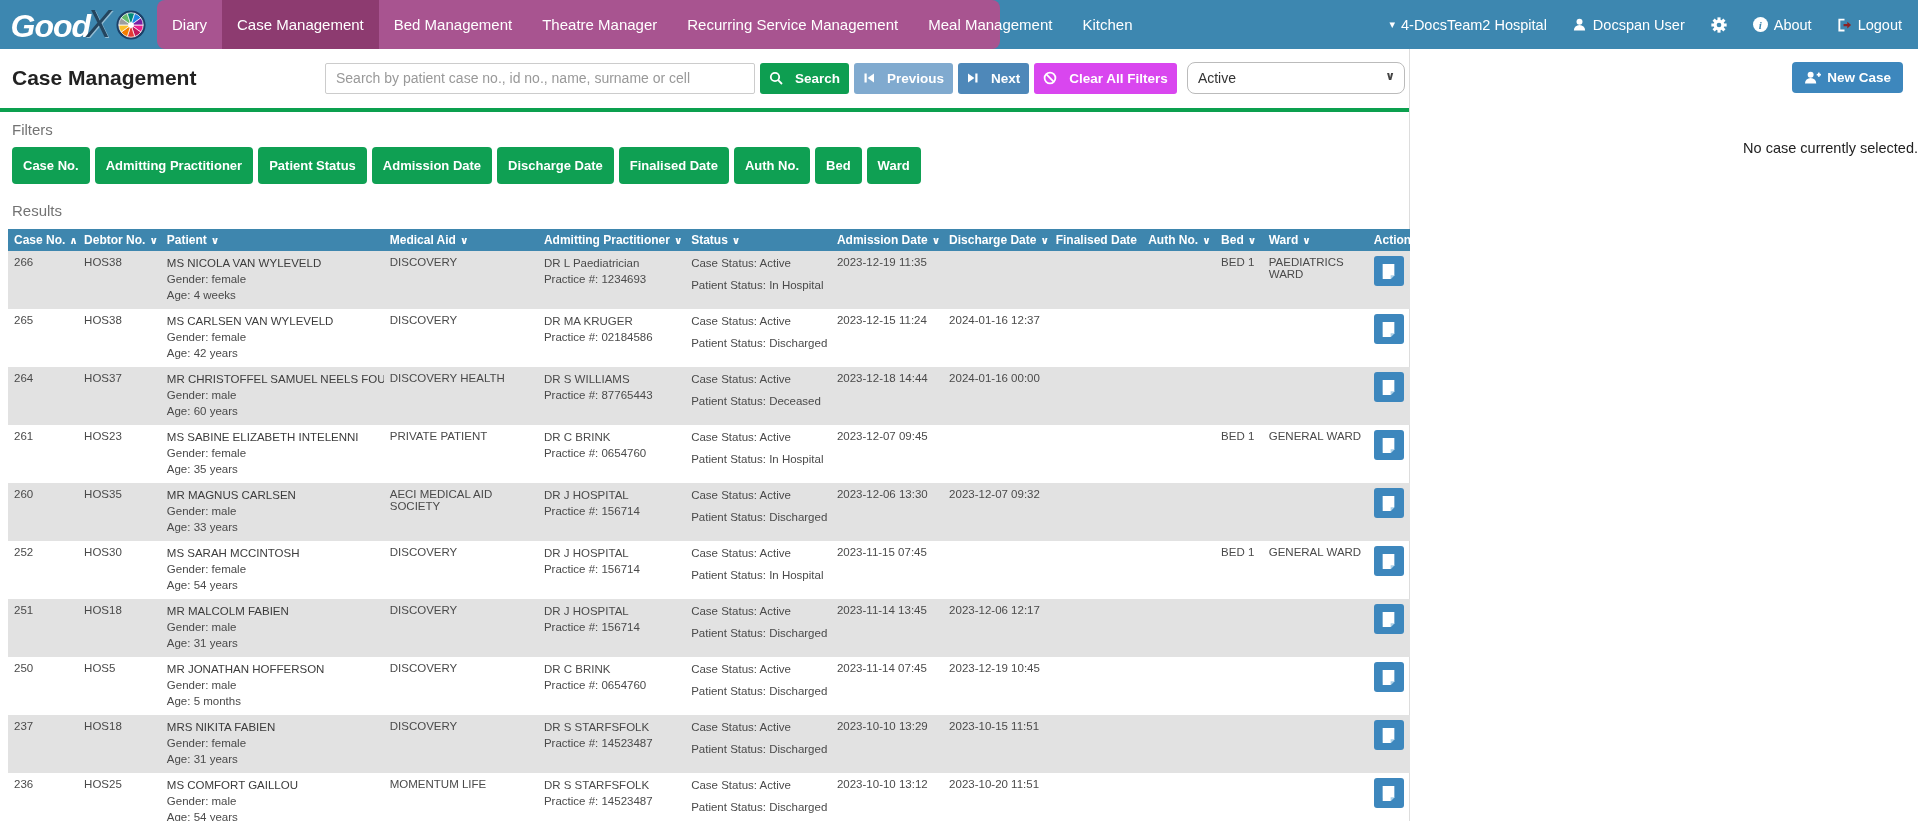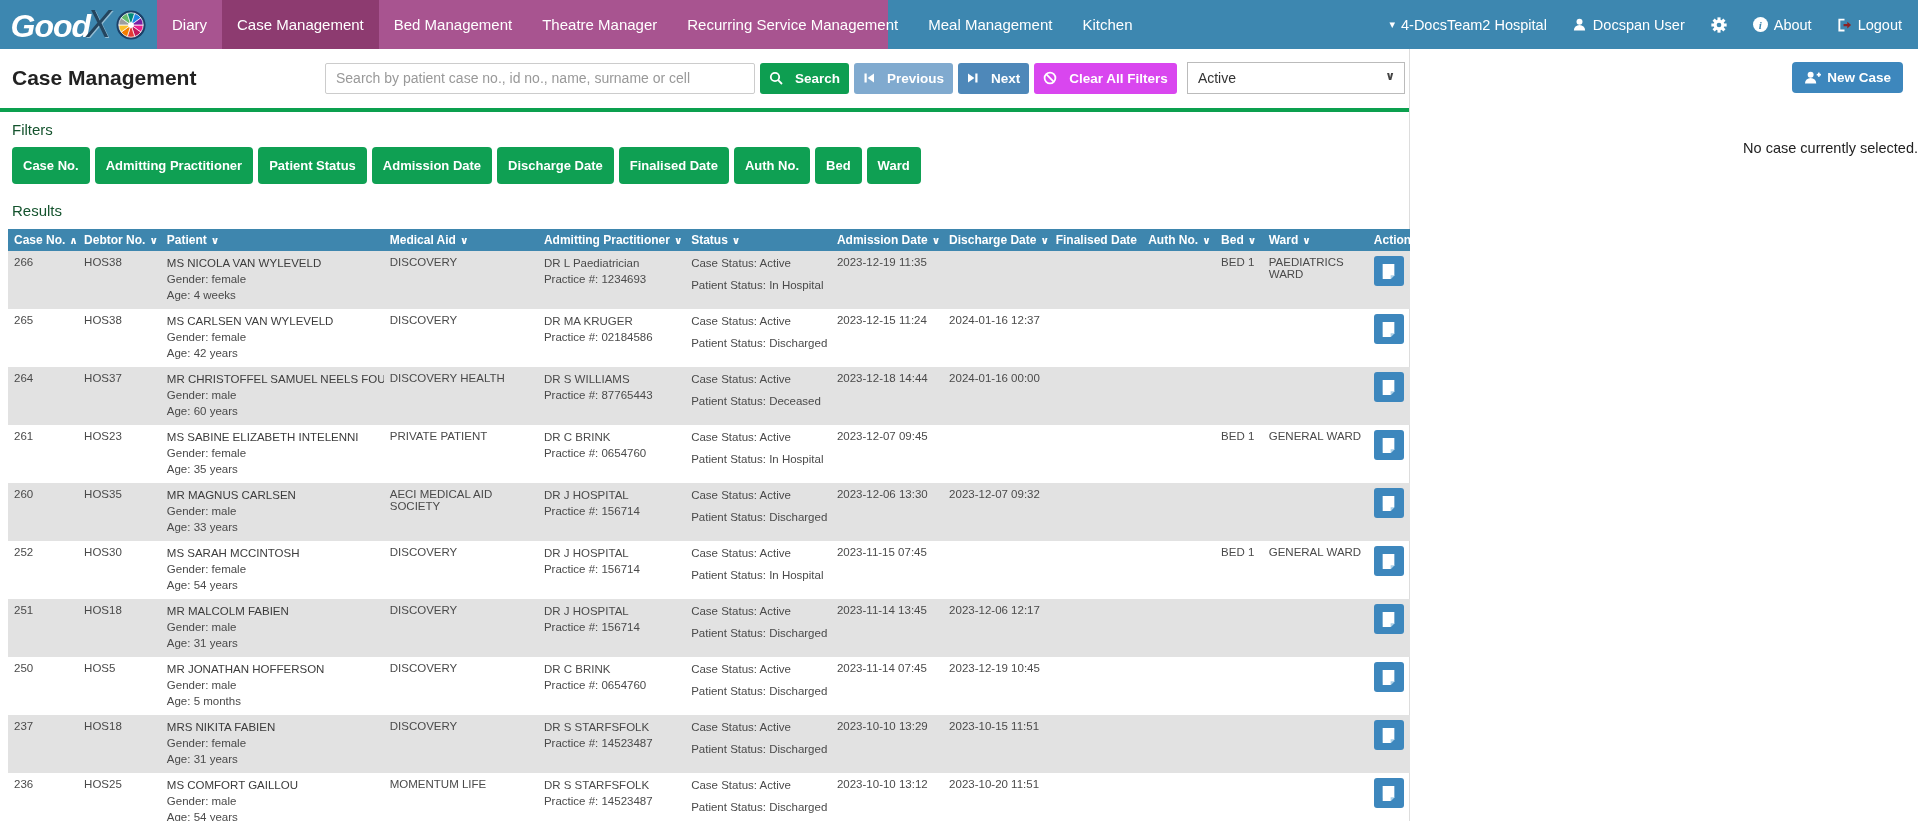--- a/index.html
+++ b/index.html
@@ -5,21 +5,21 @@
   * { margin:0; padding:0; box-sizing:border-box; }
   html,body { width:1918px; height:821px; background:#fff; overflow:hidden;
     font-family:"Liberation Sans","DejaVu Sans",sans-serif; }
 
   
   .navbar { height:49px; display:flex; align-items:stretch; background:#3d87b0; color:#fff; }
   .brand { width:157px; display:flex; align-items:center; justify-content:center; gap:5px; }
   .brand-good { font-size:32px; font-weight:bold; font-style:italic; color:#fff; letter-spacing:-1px; }
   .brand-x { font-size:38px; font-style:italic; color:#24455e; margin-left:-4px; line-height:1;
     text-shadow:1px 1px 0 rgba(255,255,255,.45); font-weight:400; }
-  .menu { width:731px; background:#a85490; display:flex; align-items:stretch; }
+  .menu { width:843px; background:#a85490; display:flex; align-items:stretch;border-radius:8px; }
   .nav-item { display:flex; align-items:center; padding:0 15px; font-size:15px; color:#fff; cursor:pointer; white-space:nowrap; }
   .nav-item.active { background:#8d3b70; }
   .nav-right { flex:1; display:flex; align-items:center; justify-content:flex-end; gap:25px;
     padding-right:16px; font-size:14.5px; }
   .nav-link { display:flex; align-items:center; gap:6px; cursor:pointer; white-space:nowrap; }
   .caret { font-size:11px; position:relative; top:0px; }
   .info-circle { width:15px; height:15px; border-radius:50%; background:#fff; color:#3d87b0;
     font:italic bold 11px "Liberation Serif",serif; display:flex; align-items:center; justify-content:center; }
 
   
@@ -34,27 +34,27 @@
     font-size:14px; color:#0369a1; font-family:inherit; }
   .search-input::placeholder { color:#999; }
   .btn { height:31px; border:none; border-radius:3px; color:#fff; font-size:13.5px; font-weight:bold;
     padding:0 9px; display:inline-flex; align-items:center; gap:12px; margin-left:5px; cursor:pointer;
     font-family:inherit; white-space:nowrap; }
   .btn-search { background:#0e9e51; }
   .btn-prev { background:#80aacf; }
   .btn-next { background:#4e88b9; }
   .btn-clear { background:#d946ef; }
   .select-wrap { flex:1; position:relative; margin-left:10px; }
-  .status-select { width:100%; height:32px; border:1px solid #bbb; border-radius:0; background:#fff;
+  .status-select { width:100%; height:32px; border:1px solid #bbb; border-radius:8px; background:#fff;
     font-size:14px; color:#333; padding:0 10px; appearance:none; -webkit-appearance:none; font-family:inherit; }
   .select-chevron { position:absolute; right:10px; top:7px; font-weight:bold; font-size:12px; color:#444; pointer-events:none; }
 
   
   .filters-section { padding:9px 12px 12px; }
-  .section-heading { font-size:15px; color:#14532d; margin-bottom:9px; }
+  .section-heading { font-size:15px; color:#737373; margin-bottom:9px; }
   .filter-btn { background:#0fa053; color:#fff; border:none; border-radius:4px; font-size:13px; font-weight:bold;
     padding:11px 11px; margin-right:5px; cursor:pointer; font-family:inherit; }
 
   
   .results-section { padding:6px 0 0 8px; }
   .results-section .section-heading { margin-bottom:10px; padding-left:4px; }
   table { width:1402px; border-collapse:collapse; table-layout:fixed; border-bottom:1px solid #ccc; }
   thead th { background:#3e86ae; color:#fff; font-size:12px; font-weight:bold; text-align:left;
     padding:4px 6px; white-space:nowrap; overflow:hidden; }
   .sort-icon { font-size:10.5px; margin-left:4px; font-weight:bold; }

